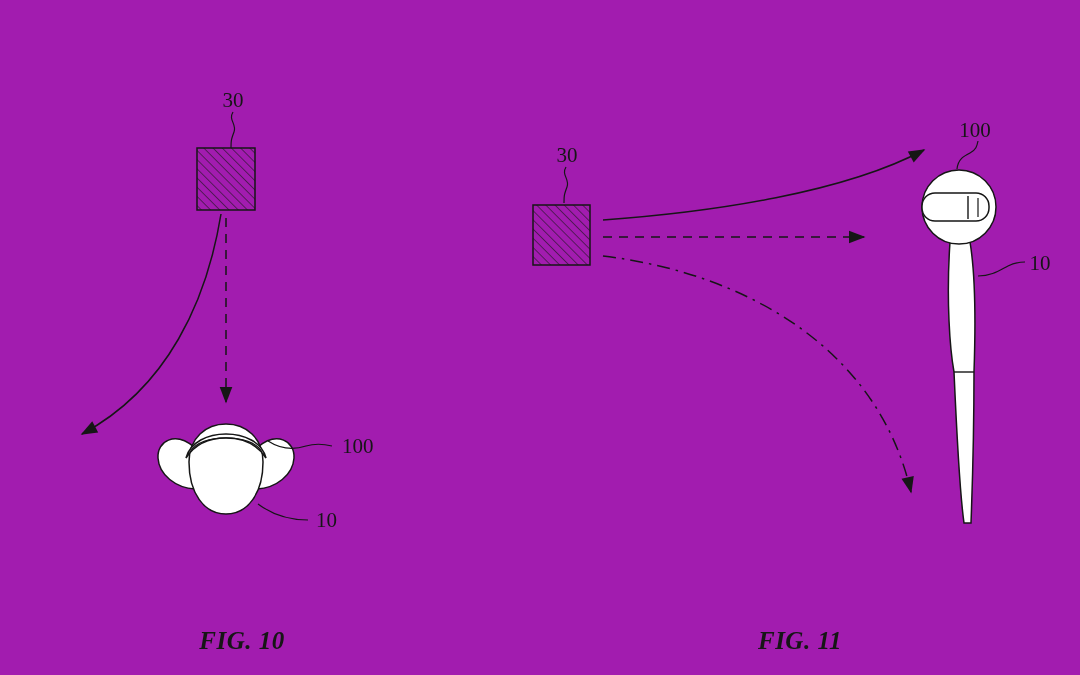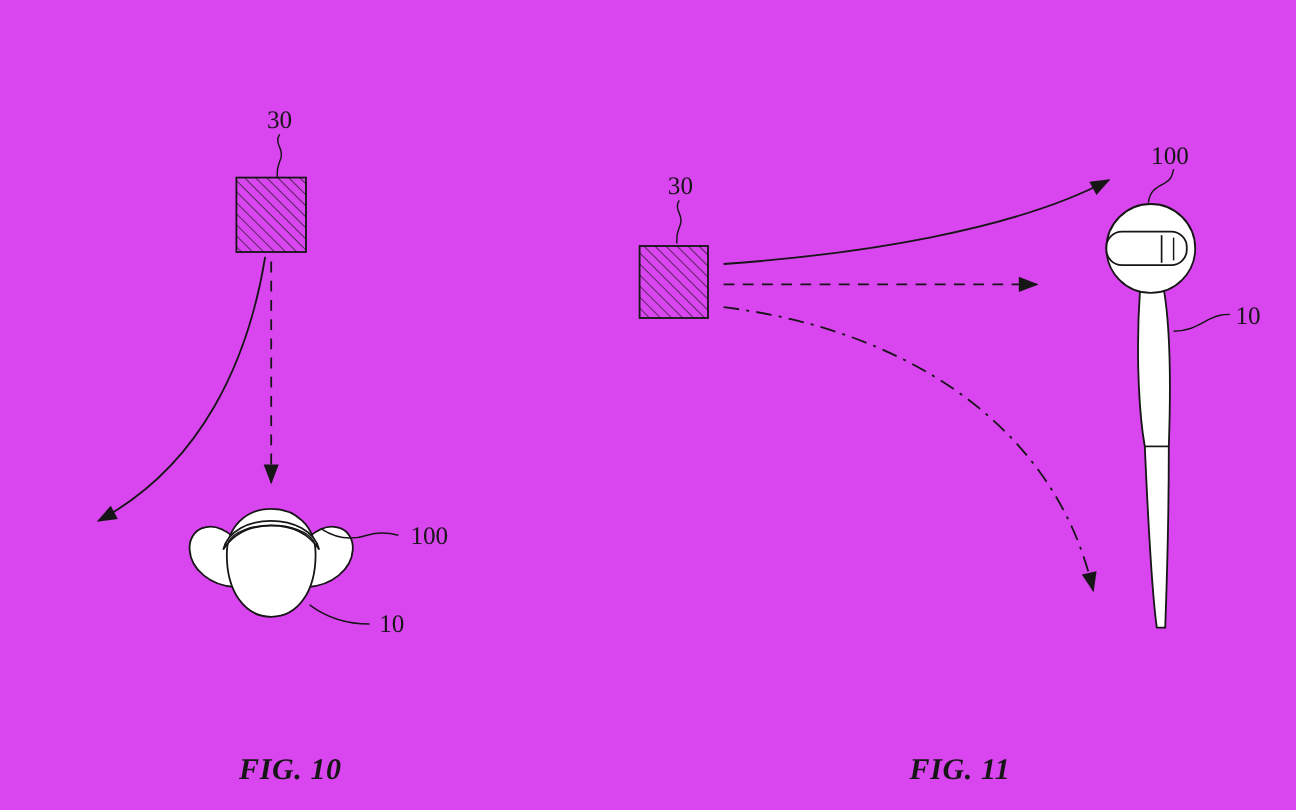--- a/index.html
+++ b/index.html
@@ -8,21 +8,21 @@
     background: #ffffff;
     width: 1080px;
     height: 675px;
     overflow: hidden;
     font-family: "Liberation Serif", serif;
   }
   .sheet {
     position: relative;
     width: 1080px;
     height: 675px;
-    background: #d946ef;
+    background: #a21caf;
   }
   svg { display: block; }
   .ink-line {
     fill: none;
     stroke: #161616;
     stroke-width: 1.5;
   }
   .ink-thin {
     fill: none;
     stroke: #161616;

